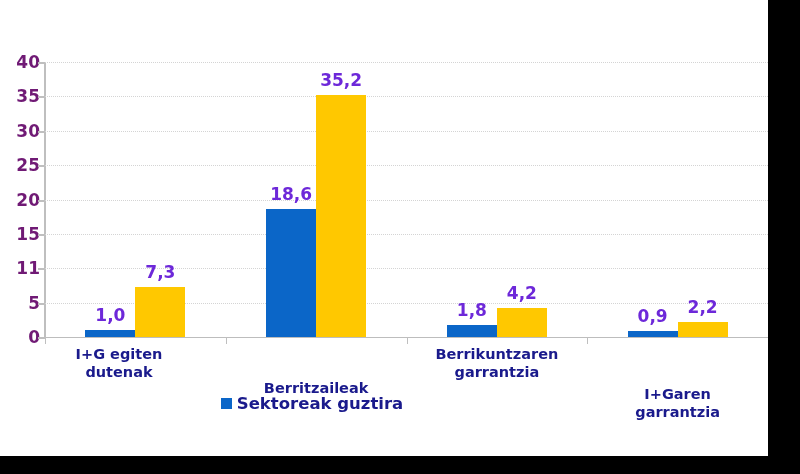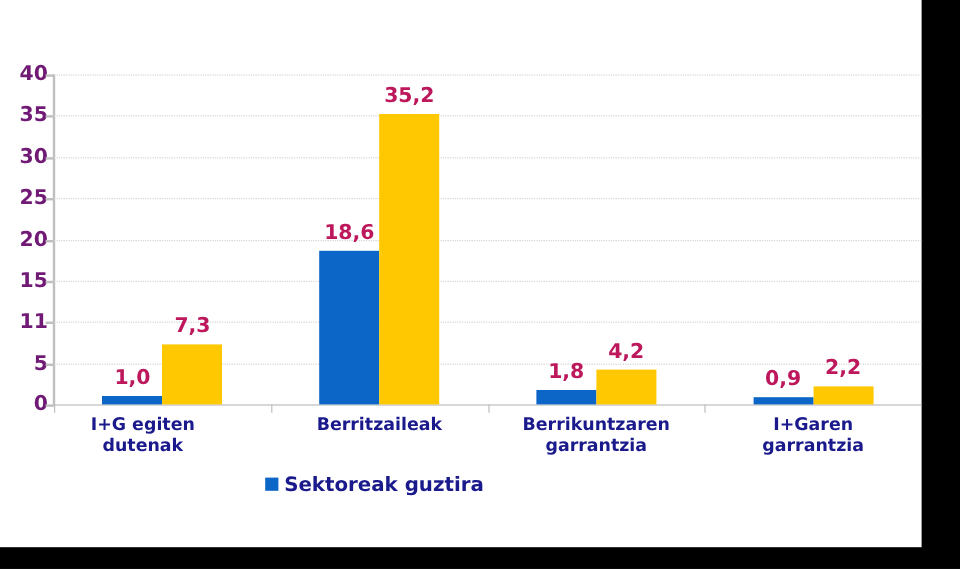--- a/index.html
+++ b/index.html
@@ -101,21 +101,21 @@
     position: absolute;
     bottom: 0;
   }
   .bar.series-0 { background: #0b66c8; }
   .bar.series-1 { background: #ffc800; }
 
   .bar-label {
     position: absolute;
     font-size: 17px;
     font-weight: bold;
-    color: #be185d;
+    color: #6d28d9;
     text-align: left;
     white-space: nowrap;
     transform: translateX(-50%);
   }
 
   
   .cat-label {
     position: absolute;
     top: 345px;
     font-size: 14.5px;
@@ -221,26 +221,26 @@
       <div class="bar series-0" title="Sektoreak guztira: 0,9" style="left: 582.625px; width: 50px; height: 6.1875px;"></div>
       <div class="bar-label" style="left: 607.625px; top: 243.812px;">0,9</div>
       <div class="bar series-1" title="IKT sektorea: 2,2" style="left: 632.625px; width: 50px; height: 15.125px;"></div>
       <div class="bar-label" style="left: 657.625px; top: 234.875px;">2,2</div>
     </div>
 
   <div id="x-axis">
       <div class="cat-label" style="left: 119px;">I+G egiten
 dutenak</div>
       <div class="x-tick" style="left: 225.75px;"></div>
-      <div class="cat-label" style="left: 316.125px;">Berritzaileak</div>
+      <div class="cat-label" style="left: 316.125px; margin-top: 34px;">Berritzaileak</div>
       <div class="x-tick" style="left: 406.5px;"></div>
       <div class="cat-label" style="left: 496.875px;">Berrikuntzaren
 garrantzia</div>
       <div class="x-tick" style="left: 587.25px;"></div>
-      <div class="cat-label" style="left: 677.625px;">I+Garen
+      <div class="cat-label" style="left: 677.625px; margin-top: 40px;">I+Garen
 garrantzia</div>
       <div class="x-tick" style="left: 45px;"></div>
     </div>
 
   <div id="legend">
       <div class="legend-item">
         <span class="legend-swatch series-0"></span>
         <span class="legend-text">Sektoreak guztira</span>
       </div>
     </div>

